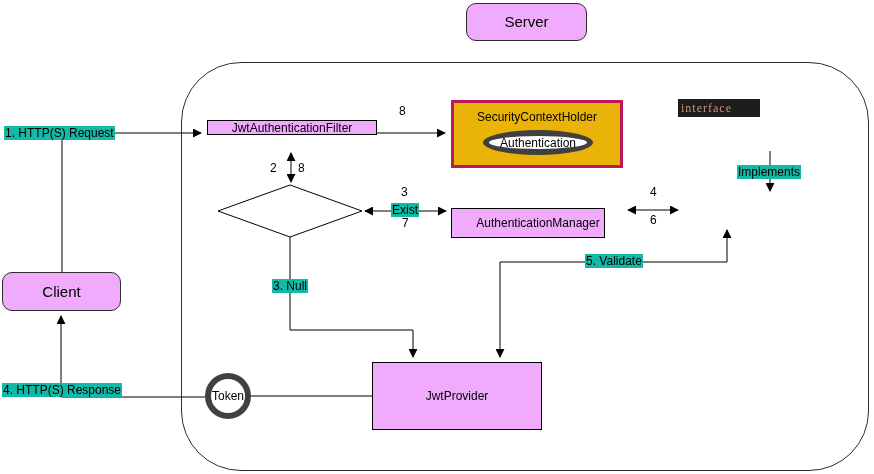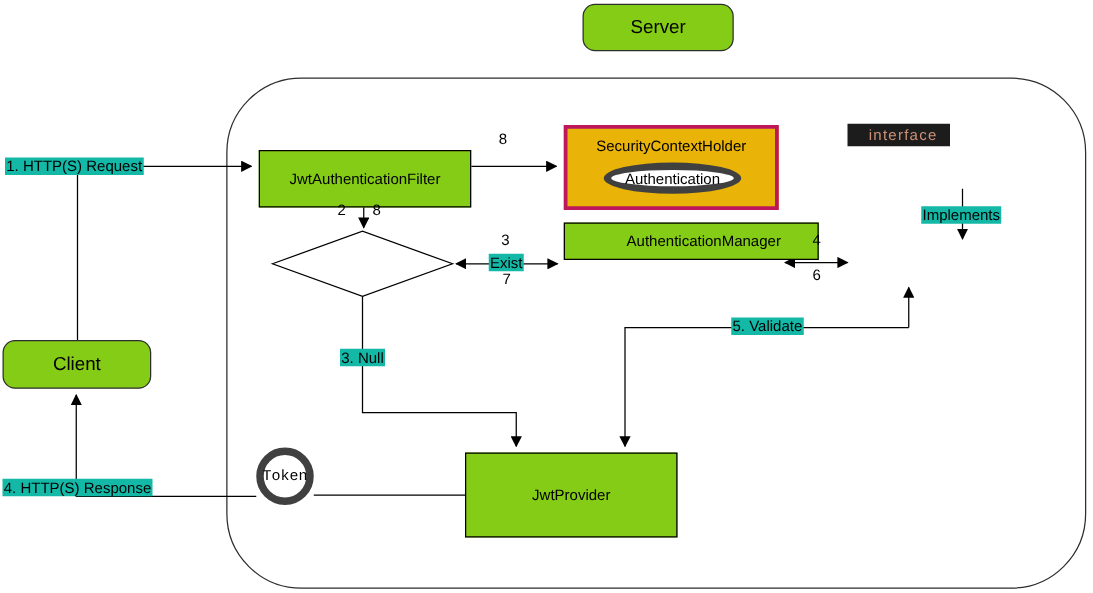--- a/index.html
+++ b/index.html
@@ -1,39 +1,39 @@
 <!DOCTYPE html>
 <html><head>
 <meta charset="utf-8">
 <style>
   html,body{margin:0;padding:0;background:#fff;}
   #canvas{
     position:relative;width:874px;height:474px;background:#ffffff;
     font-family:"Liberation Sans",sans-serif;color:#000;overflow:hidden;
   }
   .box{
-    position:absolute;box-sizing:border-box;border:1px solid #000;background:#84cc16;
+    position:absolute;box-sizing:border-box;border:1px solid #000;background:#f0abfc;
     display:flex;align-items:center;justify-content:center;
     font-size:12px;line-height:14px;text-align:center;z-index:3;
   }
   .rounded{border-radius:10px;border-color:#2d2d2d;font-size:15px;}
   .boundary{
     position:absolute;box-sizing:border-box;border:1px solid #2d2d2d;
     border-radius:60px;background:transparent;z-index:0;
   }
   #connectors{position:absolute;left:0;top:0;z-index:1;}
   .lbl{
     position:absolute;font-size:12px;line-height:14px;white-space:nowrap;z-index:4;
   }
   .lblbg{background:#14b8a6;padding:0 1px;}
   .iface{
     position:absolute;box-sizing:border-box;z-index:3;
     background:#1c1c1c;color:#ce9178;
-    font-family:Liberation Sans, sans-serif;
-    font-size:12px;line-height:18px;padding-left:17px;letter-spacing:1px;
+    font-family:Liberation Serif, serif;
+    font-size:12px;line-height:18px;padding-left:3px;letter-spacing:1px;
   }
   .ellipse{
     position:absolute;box-sizing:border-box;border:6px solid #404040;border-radius:50%;
     background:#fff;display:flex;align-items:center;justify-content:center;
     font-size:12px;z-index:3;
   }
   .holder-title{
     position:absolute;box-sizing:border-box;border:3px solid #be185d;background:#eab308;
     display:flex;justify-content:center;align-items:flex-start;padding-top:7px;
     font-size:12px;z-index:2;
@@ -73,47 +73,47 @@
   </svg>
 
   <div class="box rounded" style="left:466px;top:3px;width:121px;height:38px;">
     <span>Server</span>
   </div>
 
   <div class="box rounded" style="left:2px;top:272px;width:119px;height:39px;">
     <span>Client</span>
   </div>
 
-  <div class="box" style="left:207px;top:120px;width:170px;height:46px;">
+  <div class="box" style="left:207px;top:120px;width:170px;height:15px;">
     <span>JwtAuthenticationFilter</span>
   </div>
 
   <div class="holder-title" style="left:451px;top:100px;width:172px;height:68px;">
     <span>SecurityContextHolder</span>
   </div>
   <div class="ellipse" style="left:483px;top:130px;width:110px;height:25px;">
     <span>Authentication</span>
   </div>
 
   <div class="iface" style="left:678px;top:99px;width:82px;height:18px;">
     <span>interface</span>
   </div>
 
 
-  <div class="box" style="left:451px;top:178px;width:204px;height:30px;padding-left:20px;">
+  <div class="box" style="left:451px;top:208px;width:154px;height:30px;padding-left:20px;">
     <span>AuthenticationManager</span>
   </div>
 
 
 
   <div class="box" style="left:372px;top:362px;width:170px;height:68px;">
     <span>JwtProvider</span>
   </div>
 
-  <div class="ellipse" style="left:205px;top:358px;width:46px;height:46px;font-family:Liberation Mono, monospace;">
+  <div class="ellipse" style="left:205px;top:373px;width:46px;height:46px;">
     <span>Token</span>
   </div>
 
   <div class="lbl lblbg" style="left:4px;top:126px;">1. HTTP(S) Request</div>
   <div class="lbl" style="left:399px;top:104px;">8</div>
   <div class="lbl" style="left:270px;top:161px;">2</div>
   <div class="lbl" style="left:298px;top:161px;">8</div>
   <div class="lbl" style="left:401px;top:185px;">3</div>
   <div class="lbl lblbg" style="left:391px;top:203px;">Exist</div>
   <div class="lbl" style="left:402px;top:216px;">7</div>

